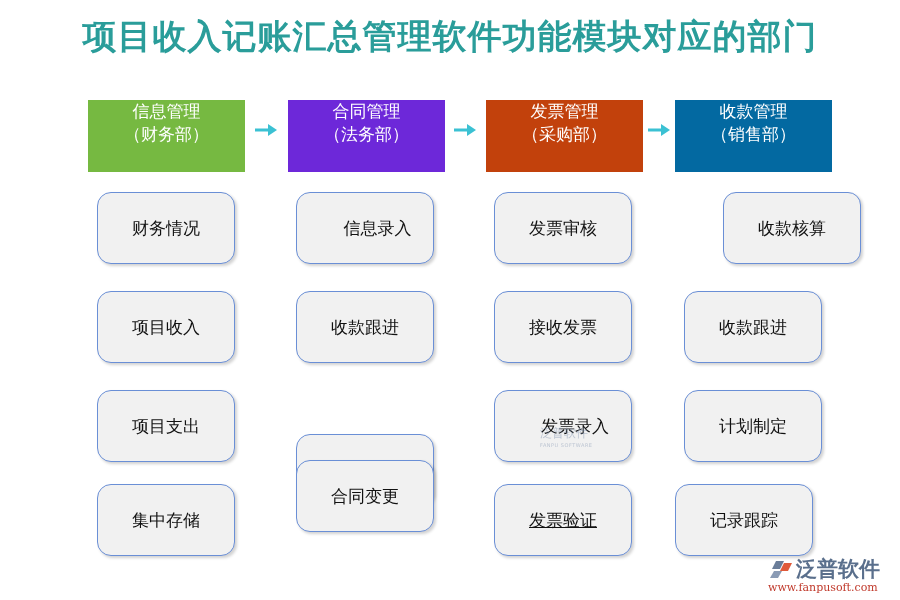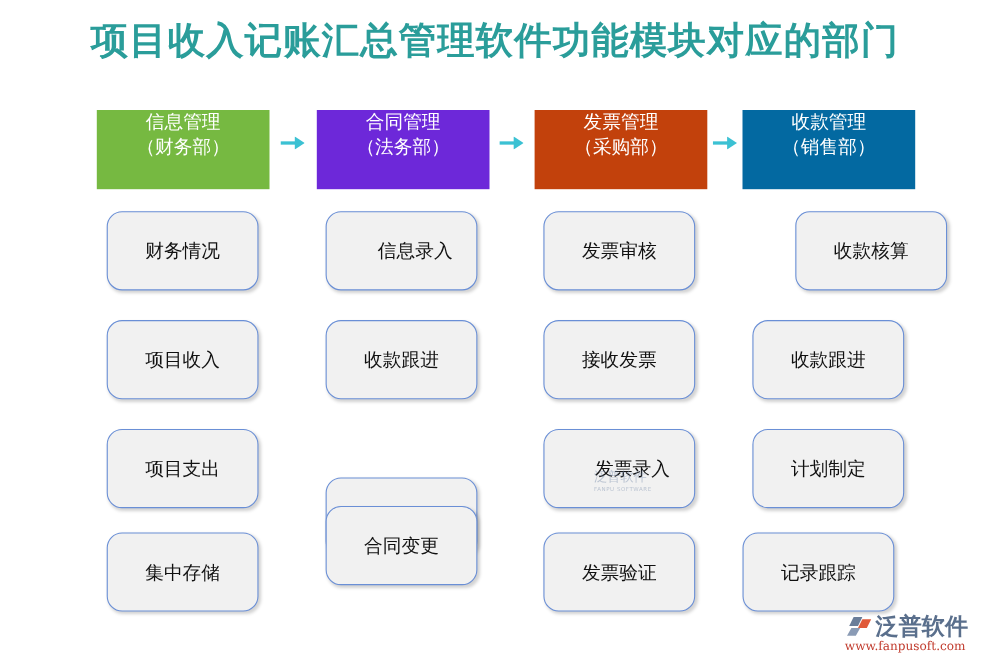--- a/index.html
+++ b/index.html
@@ -69,21 +69,21 @@
 <div class="box" style="left:97px; top:484px;">集中存储</div>
 
 <div class="box" style="left:296px; top:192px;padding-left:25px;">信息录入</div>
 <div class="box" style="left:296px; top:291px;">收款跟进</div>
 <div class="box" style="left:296px; top:390px;margin-top:44px;">合同签订</div>
 <div class="box" style="left:296px; top:460px;">合同变更</div>
 
 <div class="box" style="left:494px; top:192px;">发票审核</div>
 <div class="box" style="left:494px; top:291px;">接收发票</div>
 <div class="box" style="left:494px; top:390px;padding-left:24px;">发票录入</div>
-<div class="box" style="left:494px; top:484px;">发票验证</div>
+<div class="box" style="left:494px; top:484px;text-decoration:underline;">发票验证</div>
 
 <div class="box" style="left:723px; top:192px;border-radius:13px;">收款核算</div>
 <div class="box" style="left:684px; top:291px;">收款跟进</div>
 <div class="box" style="left:684px; top:390px;">计划制定</div>
 <div class="box" style="left:675px; top:484px;">记录跟踪</div>
 
 <div class="wm-center">
   <span>泛普软件</span>
   <span class="sub">FANPU SOFTWARE</span>
 </div>

